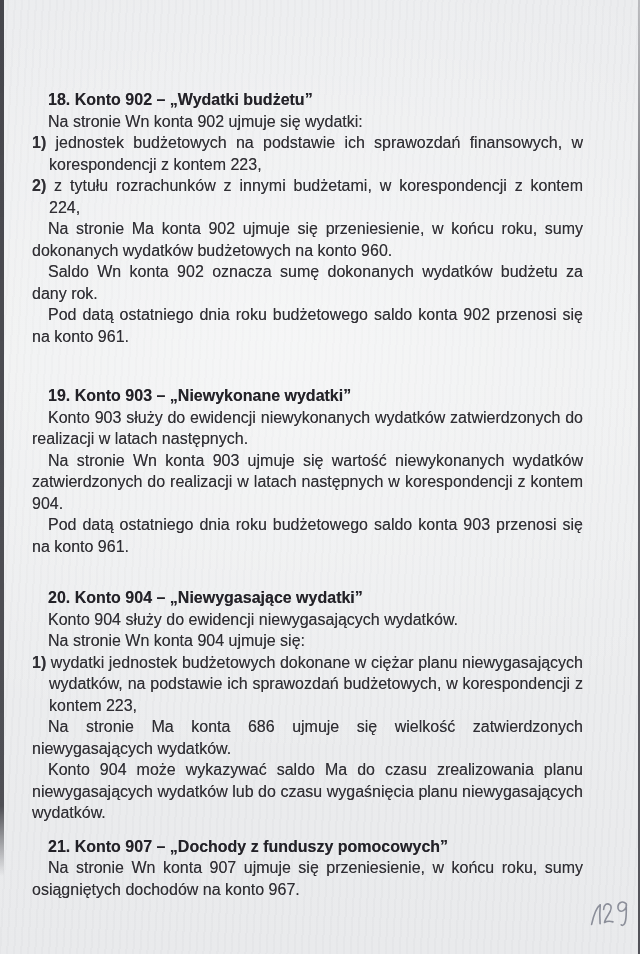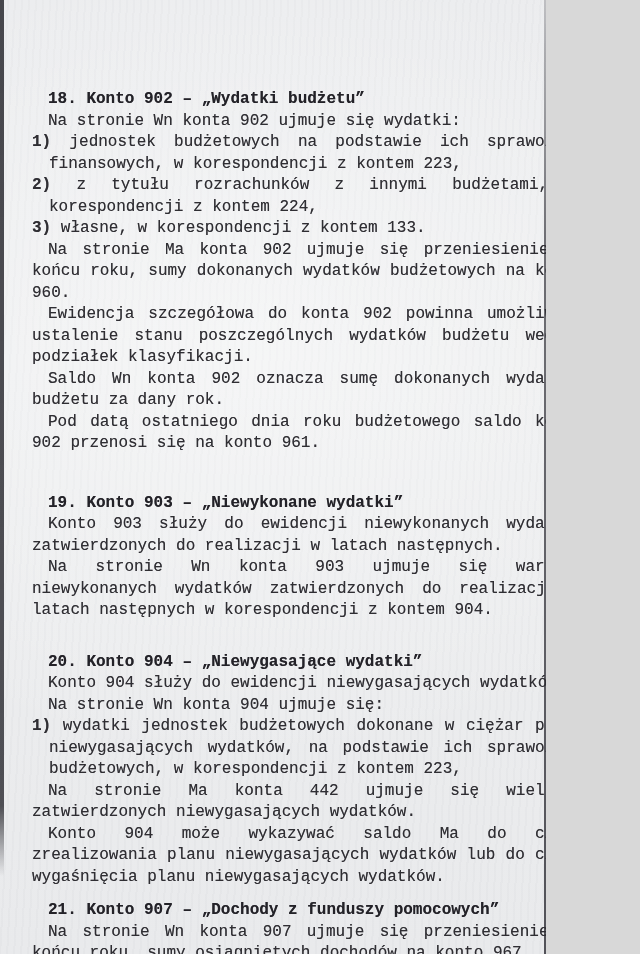--- a/index.html
+++ b/index.html
@@ -1,26 +1,26 @@
 <!DOCTYPE html>
 <html lang="pl"><head>
 <meta charset="utf-8">
 <style>
   html, body { margin: 0; padding: 0; background: #d8d8d8; }
 
   .paper {
     position: relative;
-    width: 546px;
+    width: 640px;
     height: 954px;
     overflow: hidden;
     background:
       radial-gradient(ellipse 900px 700px at 45% 35%, rgba(255,255,255,.45), rgba(255,255,255,0) 62%),
       repeating-linear-gradient(93deg, rgba(120,125,135,.035) 0 2px, rgba(0,0,0,0) 2px 7px),
       linear-gradient(180deg, #ebecee 0%, #eeeff0 38%, #e9eaec 100%);
-    font-family: Liberation Mono, monospace;
+    font-family: Liberation Sans, sans-serif;
   }
 
   
   .edge-left {
     position: absolute; left: 0; top: 0; width: 4px; height: 876px;
     background: linear-gradient(to bottom,
       rgba(52,52,58,.9) 0%, rgba(52,52,58,.85) 92%, rgba(52,52,58,0) 100%);
     filter: blur(.4px);
   }
   .edge-right {
@@ -61,37 +61,36 @@
   <div class="edge-left"></div>
   <div class="edge-right"></div>
 
   <div class="content">
 
   <section>
         <h2 class="heading">18. Konto 902 – „Wydatki budżetu”</h2>
         <p class="para">Na stronie Wn konta 902 ujmuje się wydatki:</p>
         <p class="li"><span class="num">1)</span> jednostek budżetowych na podstawie ich sprawozdań finansowych, w korespondencji z kontem 223,</p>
         <p class="li"><span class="num">2)</span> z tytułu rozrachunków z innymi budżetami, w korespondencji z kontem 224,</p>
-        <p class="li"><span class="num">3)</span> własne, w korespondencji z kontem 133.</p>
         <p class="para">Na stronie Ma konta 902 ujmuje się przeniesienie, w końcu roku, sumy dokonanych wydatków budżetowych na konto 960.</p>
-        <p class="para">Ewidencja szczegółowa do konta 902 powinna umożliwiać ustalenie stanu poszczególnych wydatków budżetu według podziałek klasyfikacji.</p>
         <p class="para">Saldo Wn konta 902 oznacza sumę dokonanych wydatków budżetu za dany rok.</p>
         <p class="para">Pod datą ostatniego dnia roku budżetowego saldo konta 902 przenosi się na konto 961.</p>
       </section>
       <section>
         <h2 class="heading">19. Konto 903 – „Niewykonane wydatki”</h2>
         <p class="para">Konto 903 służy do ewidencji niewykonanych wydatków zatwierdzonych do realizacji w latach następnych.</p>
         <p class="para">Na stronie Wn konta 903 ujmuje się wartość niewykonanych wydatków zatwierdzonych do realizacji w latach następnych w korespondencji z kontem 904.</p>
+        <p class="para">Pod datą ostatniego dnia roku budżetowego saldo konta 903 przenosi się na konto 961.</p>
       </section>
       <section>
         <h2 class="heading">20. Konto 904 – „Niewygasające wydatki”</h2>
         <p class="para">Konto 904 służy do ewidencji niewygasających wydatków.</p>
         <p class="para">Na stronie Wn konta 904 ujmuje się:</p>
         <p class="li"><span class="num">1)</span> wydatki jednostek budżetowych dokonane w ciężar planu niewygasających wydatków, na podstawie ich sprawozdań budżetowych, w korespondencji z kontem 223,</p>
-        <p class="para">Na stronie Ma konta 442 ujmuje się wielkość zatwierdzonych niewygasających wydatków.</p>
+        <p class="para">Na stronie Ma konta 686 ujmuje się wielkość zatwierdzonych niewygasających wydatków.</p>
         <p class="para">Konto 904 może wykazywać saldo Ma do czasu zrealizowania planu niewygasających wydatków lub do czasu wygaśnięcia planu niewygasających wydatków.</p>
       </section>
       <section>
         <h2 class="heading">21. Konto 907 – „Dochody z funduszy pomocowych”</h2>
         <p class="para">Na stronie Wn konta 907 ujmuje się przeniesienie, w końcu roku, sumy osiągniętych dochodów na konto 967.</p>
       </section>
     </div>
 
   <div class="handwritten">
     <svg width="44" height="36" viewBox="0 0 44 34" fill="none" stroke="#8b8e99" stroke-width="1.6" stroke-linecap="round" stroke-linejoin="round">

